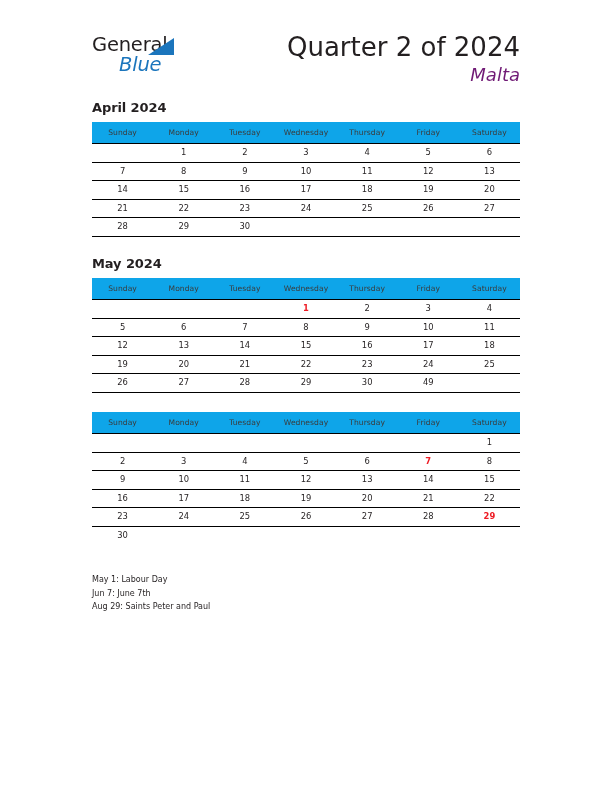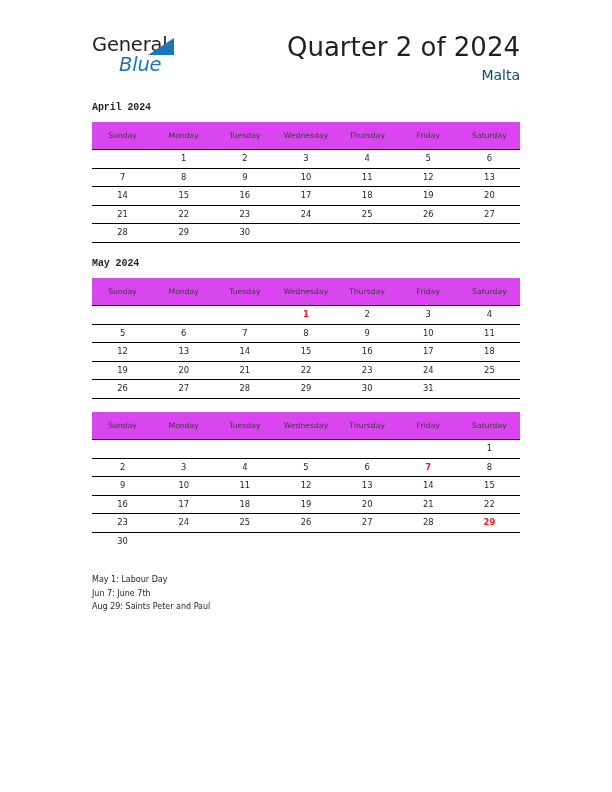--- a/index.html
+++ b/index.html
@@ -69,63 +69,63 @@
     top: 33px;
     text-align: right;
   }
   .quarter-title {
     font-size: 26px;
     color: #231f20;
     line-height: 29px;
     white-space: nowrap;
   }
   .country-title {
-    font-size: 14px;
-    color: #0c4a6e;
+    font-size: 18px;
+    color: #701a75;
     line-height: 26px;
     white-space: nowrap;
+    font-style: italic;
   }
 
   
   .month-block {
     position: absolute;
     left: 92px;
     width: 428px;
   }
   #month-0 { top: 101px; }
   #month-1 { top: 257px; }
   #month-2 { top: 412px; }
 
   .month-title {
-    font-size: 10px;
+    font-size: 13px;
     font-weight: bold;
     color: #231f20;
     margin: 0 0 7px 0;
     line-height: 14px;
     letter-spacing: -0.1px;
-    font-family: Liberation Mono, monospace;
   }
 
   table.cal {
     border-collapse: collapse;
     width: 428px;
     table-layout: fixed;
   }
   table.cal th,
   table.cal td {
     width: 61.14px;
     text-align: center;
     padding: 0;
   }
   table.cal thead th {
-    background: #d946ef;
+    background: #0ea5e9;
     font-size: 7.6px;
     font-weight: normal;
     color: #3b3b3b;
-    height: 27px;
+    height: 21px;
     line-height: 17px;
     border: none;
     letter-spacing: 0.05px;
   }
   table.cal tbody td {
     font-size: 8.4px;
     color: #231f20;
     height: 17.5px;
     line-height: 17.5px;
     border-top: 1.1px solid #000000;
@@ -292,21 +292,21 @@
           <td>23</td>
           <td>24</td>
           <td>25</td>
         </tr>
         <tr>
           <td>26</td>
           <td>27</td>
           <td>28</td>
           <td>29</td>
           <td>30</td>
-          <td>31</td>
+          <td>49</td>
           <td class="empty"></td>
         </tr>
       </tbody>
   </table>
 </div>
 
 <div class="month-block" id="month-2">
   <table class="cal">
     <thead>
       <tr>

